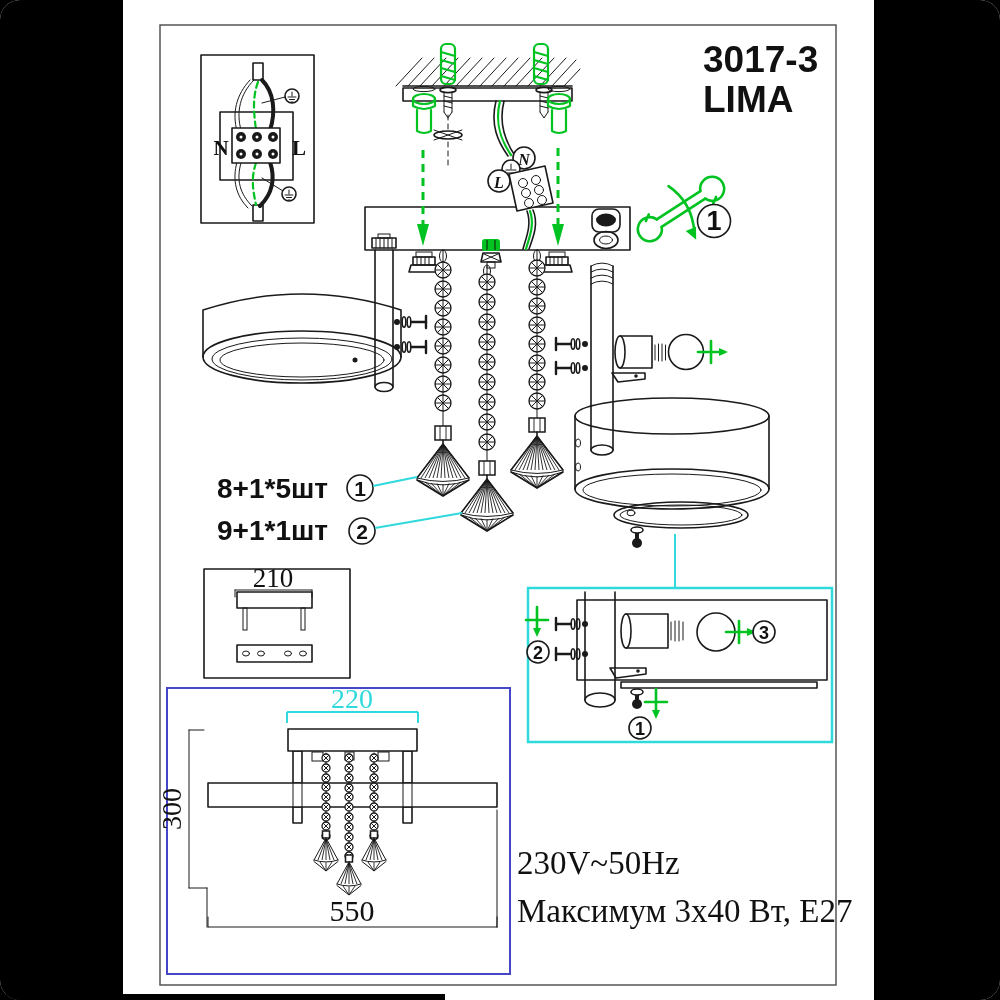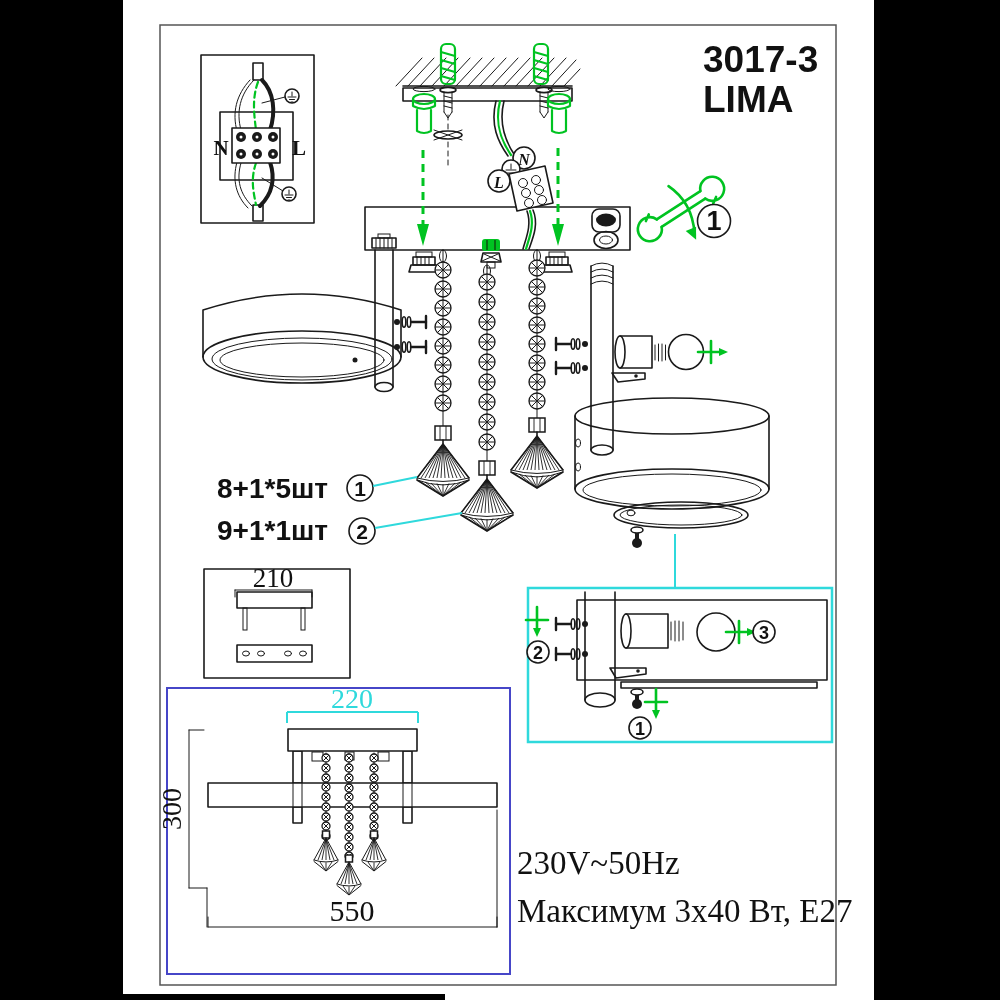--- a/index.html
+++ b/index.html
@@ -1,16 +1,16 @@
 <!DOCTYPE html>
 <html><head>
 <meta charset="utf-8">
 <style>
   html,body{margin:0;padding:0;background:#000;}
-  #stage{position:relative;width:1000px;height:1000px;background:#fff;overflow:hidden;}
+  #stage{position:relative;width:1000px;height:1000px;background:#fff;overflow:hidden;border-radius:20px;}
   svg{display:block;}
   .ln{fill:none;stroke:#1a1a1a;stroke-width:1.6;stroke-linecap:round;stroke-linejoin:round;}
   .ln1{fill:none;stroke:#1a1a1a;stroke-width:1;stroke-linecap:round;}
   .ln2{fill:none;stroke:#1a1a1a;stroke-width:2.4;stroke-linecap:round;}
   .thk{fill:none;stroke:#1a1a1a;stroke-width:4;stroke-linecap:round;}
   .wf{fill:#fff;stroke:#1a1a1a;stroke-width:1.6;stroke-linejoin:round;}
   .fil{fill:#1a1a1a;stroke:none;}
   .grn{fill:none;stroke:#00c321;stroke-width:2.2;stroke-linecap:round;stroke-linejoin:round;}
   .grn2{fill:none;stroke:#00c321;stroke-width:2.6;stroke-linecap:round;stroke-linejoin:round;}
   .gfil{fill:#00c321;stroke:none;}

